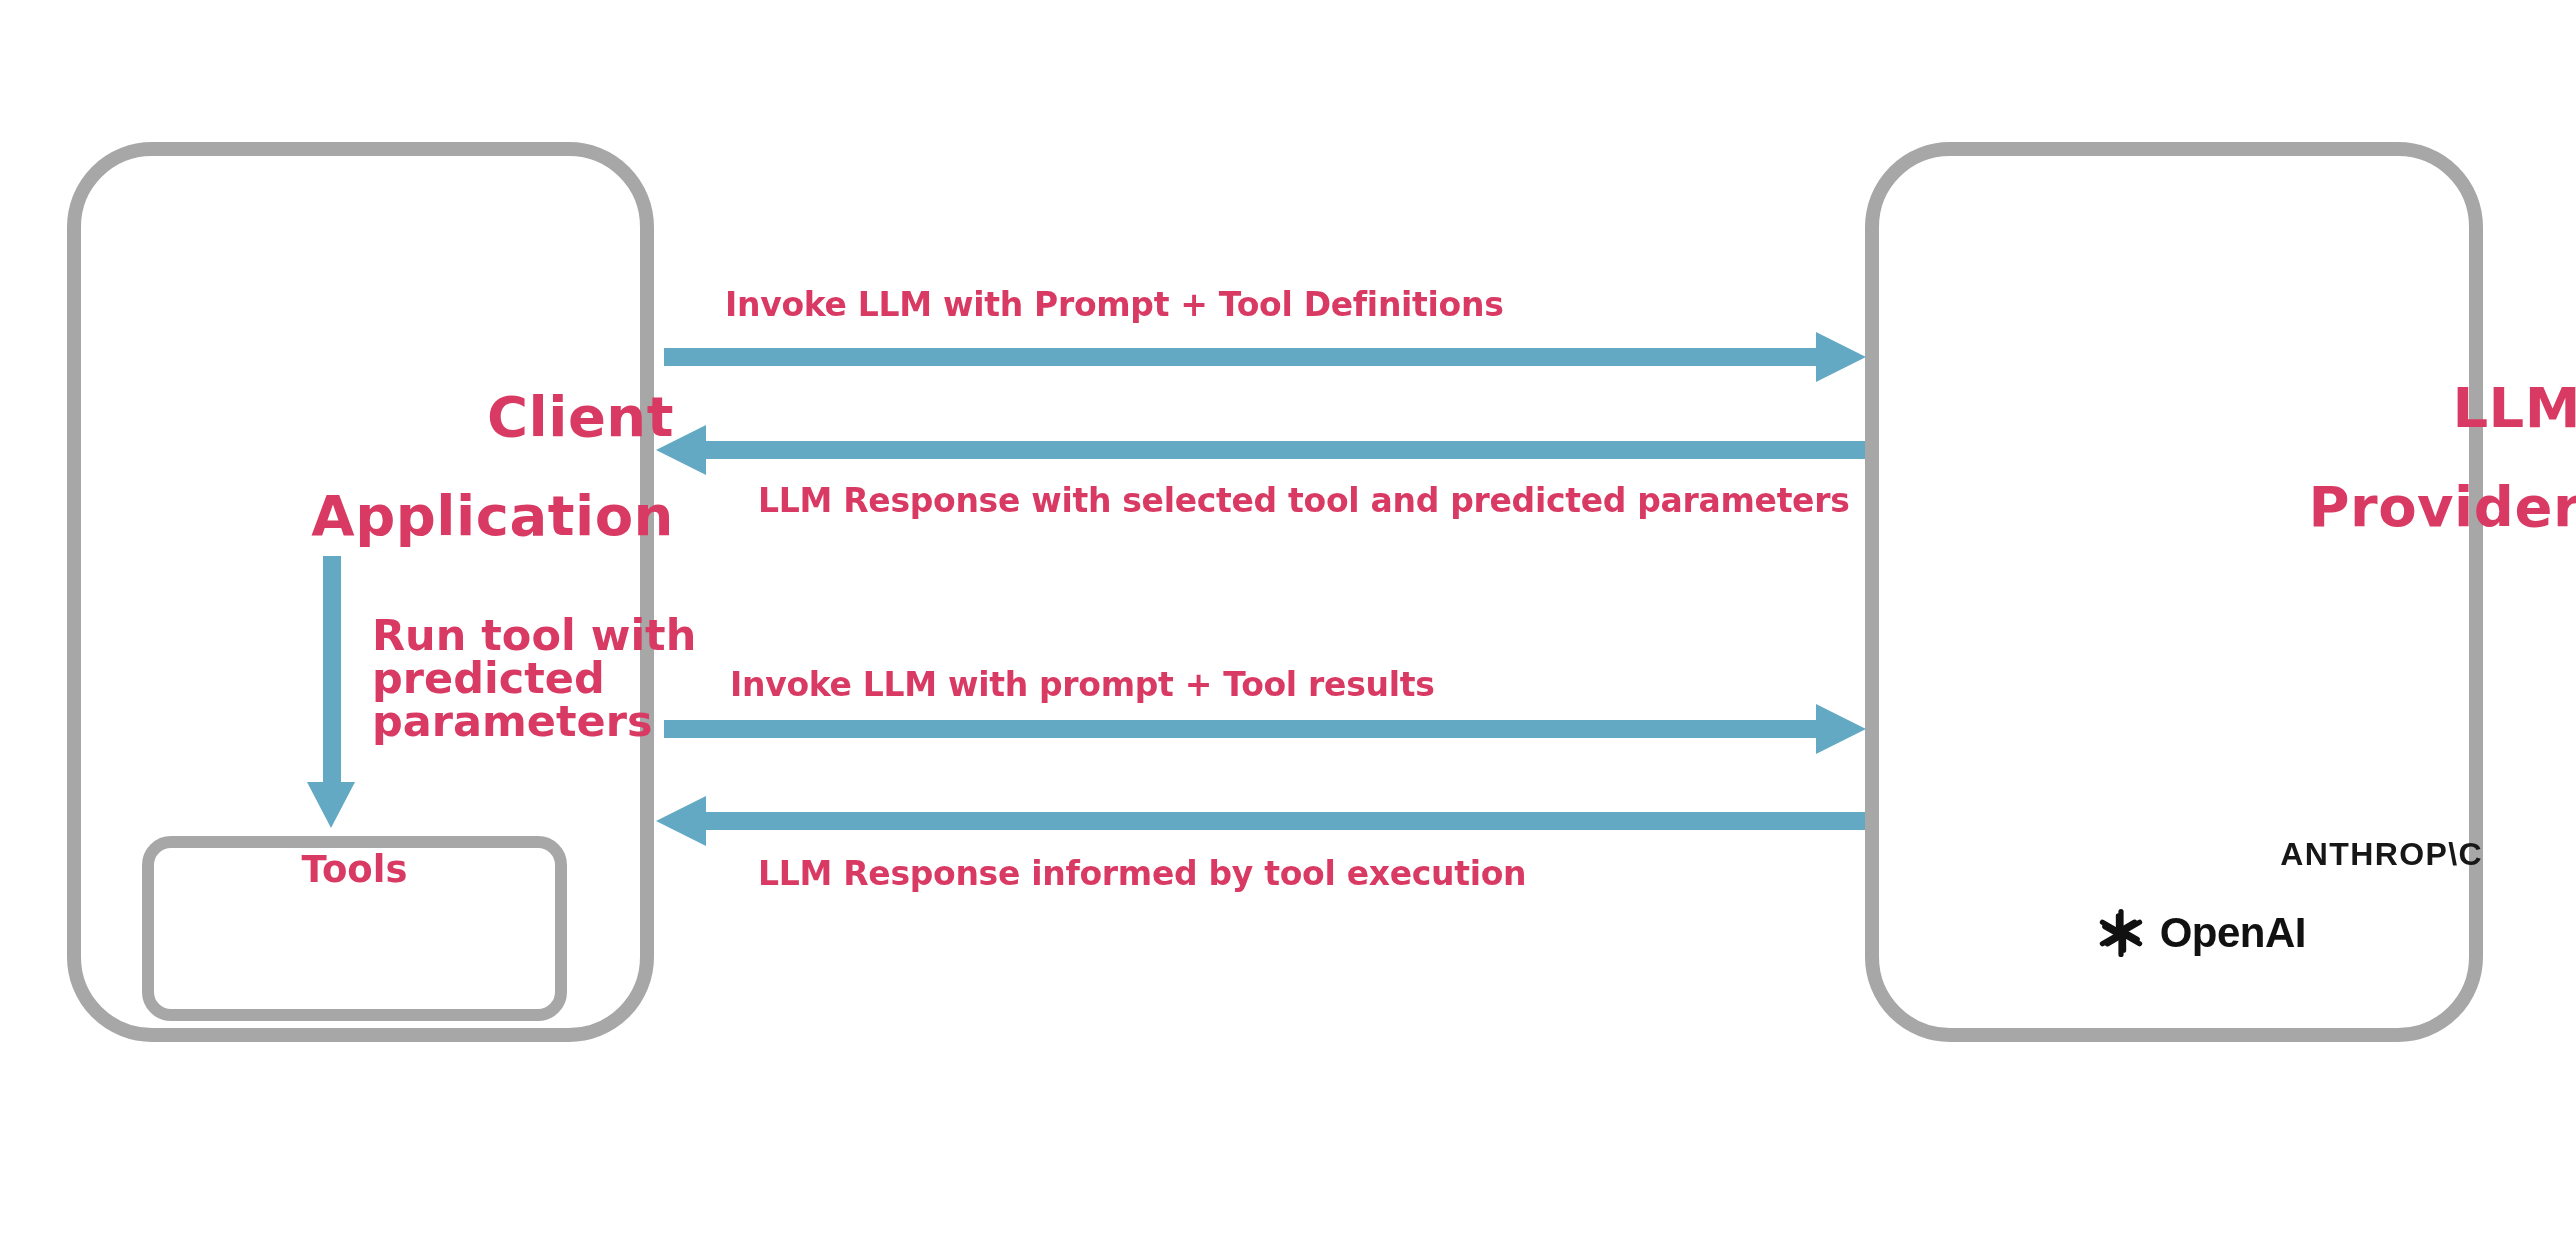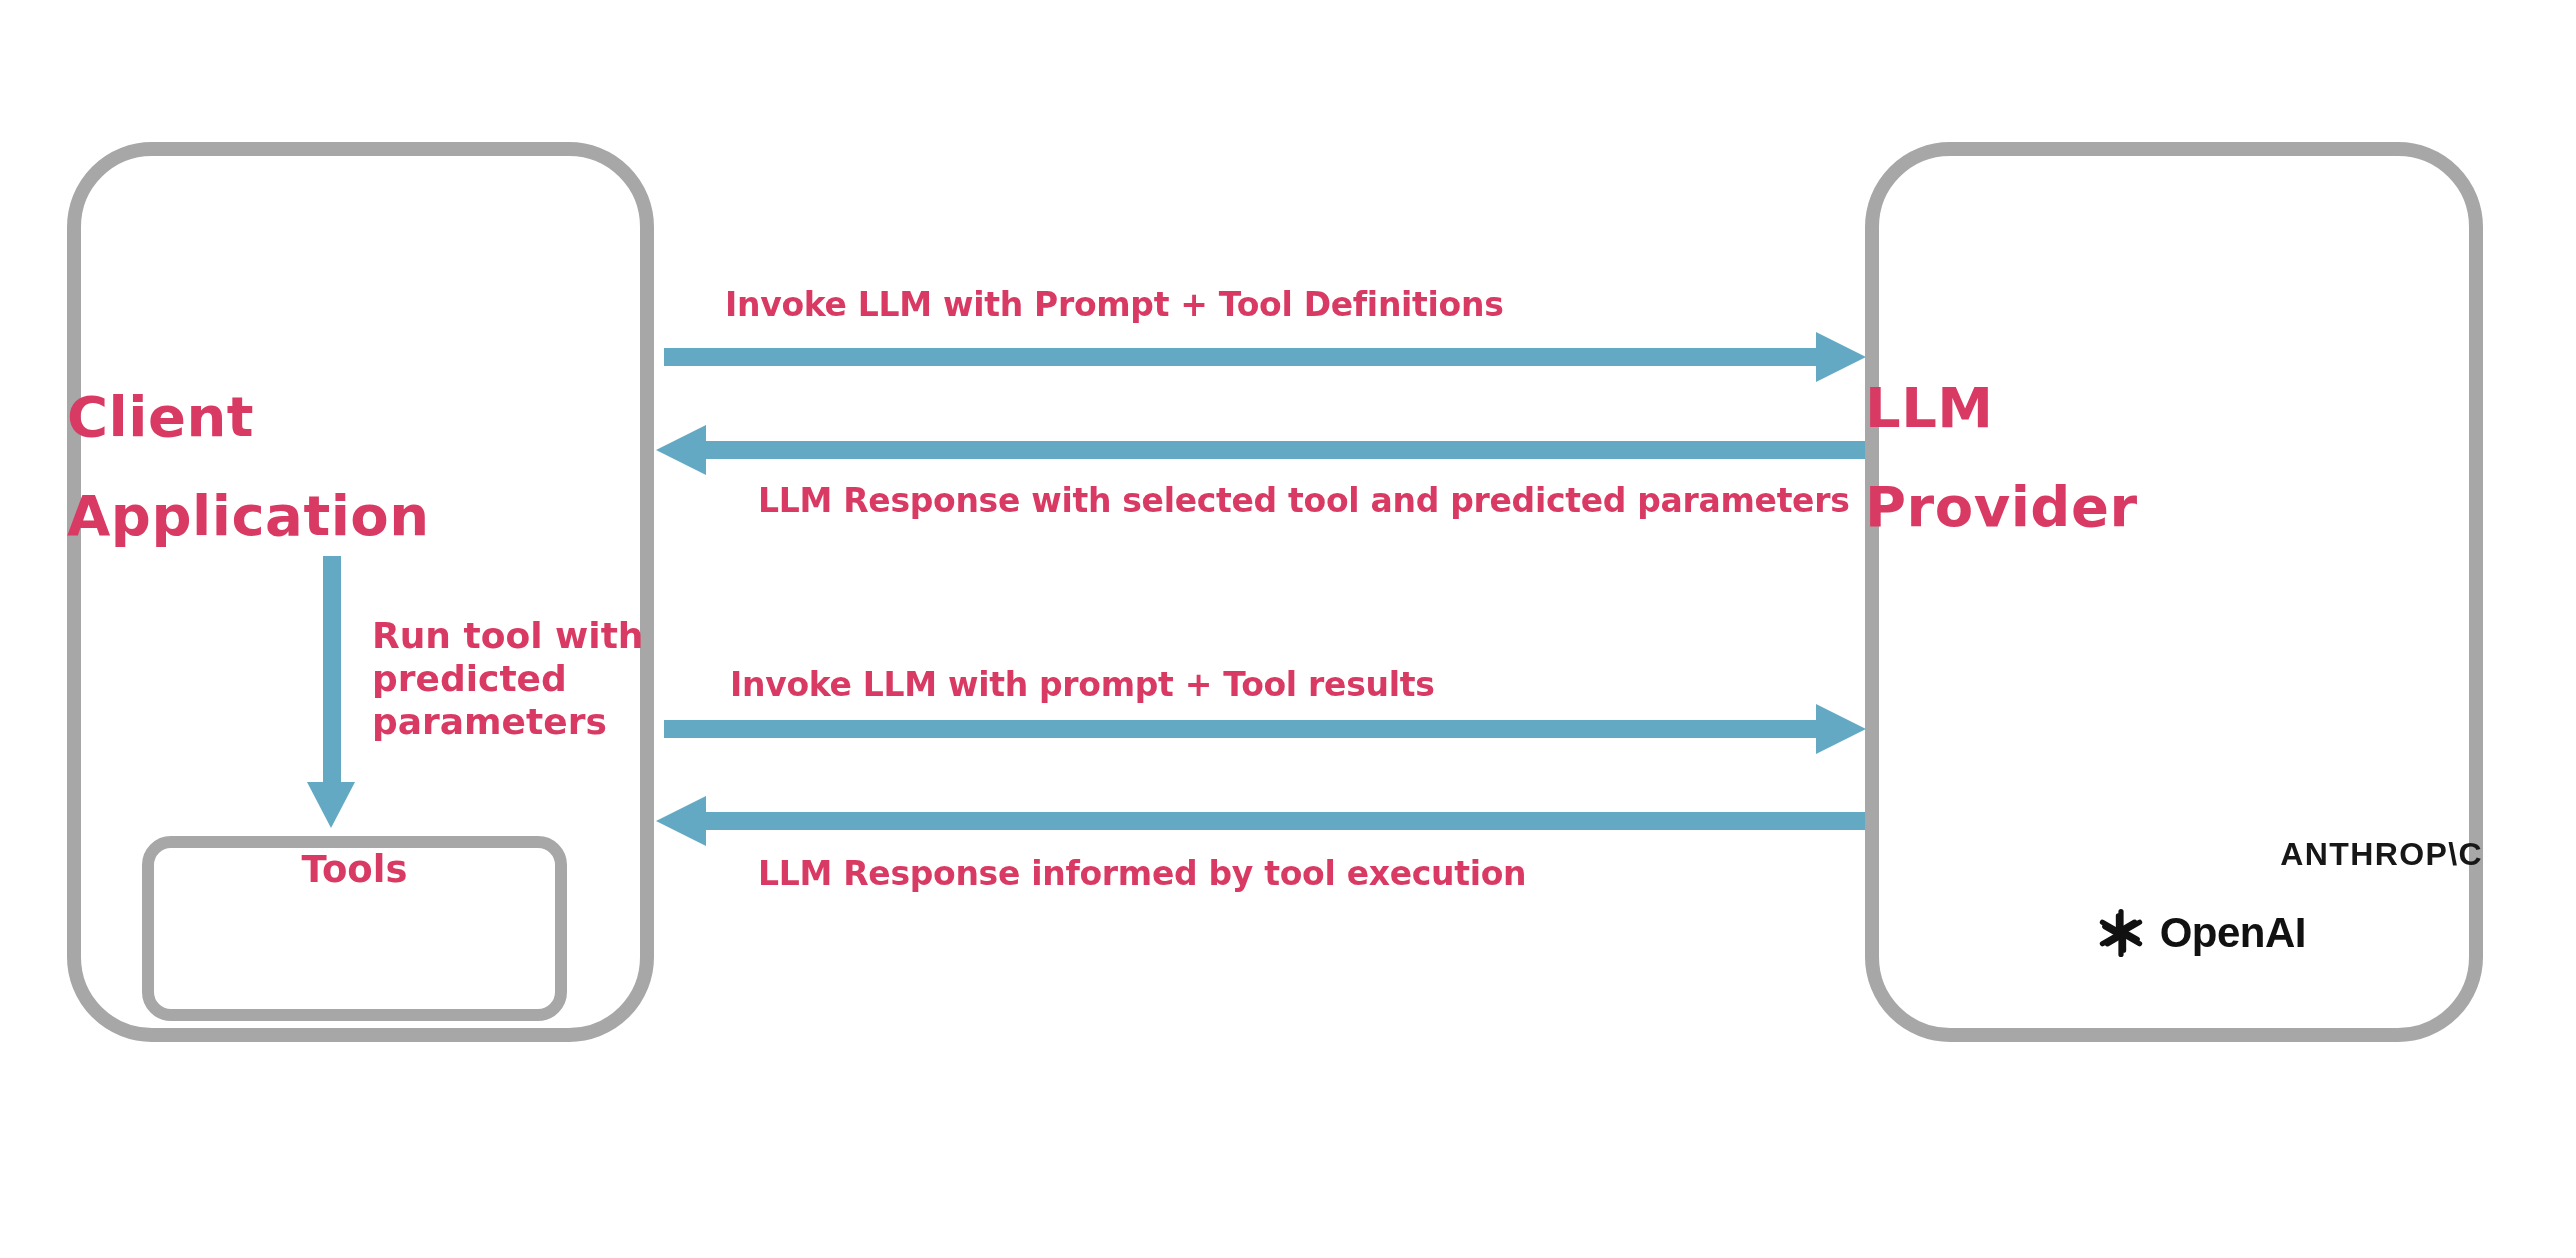--- a/index.html
+++ b/index.html
@@ -24,27 +24,28 @@
     box-sizing: border-box;
     border: 14.5px solid #a7a7a7;
     border-radius: 85px;
     background: #ffffff;
   }
   #client-box { left: 67px;  top: 142px; width: 587px; height: 900px; }
   #llm-box    { left: 1865px; top: 142px; width: 618px; height: 900px; }
 
   .box-title {
     position: absolute;
-    text-align: left;
+    text-align: right;
     color: #d93a63;
     font-weight: bold;
     font-size: 56px;
     line-height: 99px;
     letter-spacing: 0.5px;
     white-space: nowrap;
+    padding-left: 20px;
   }
   #client-title { left: 67px;  top: 367px; width: 587px; }
   #llm-title    { left: 1865px; top: 358px; width: 696px; }
 
   
   #tools-box {
     position: absolute;
     left: 142px; top: 836px;
     width: 425px; height: 185px;
     box-sizing: border-box;
@@ -126,21 +127,21 @@
   #label-1 { left: 725px; top: 285px; }
   #label-2 { left: 758px; top: 481px; }
   #label-3 { left: 730px; top: 665px; }
   #label-4 { left: 758px; top: 854px; }
 
   #run-tool-label {
     position: absolute;
     left: 372px; top: 614px;
     color: #d93a63;
     font-weight: bold;
-    font-size: 36px;
+    font-size: 43px;
     line-height: 43px;
     white-space: nowrap;
   }
 
   
   #anthropic-logo {
     position: absolute;
     left: 1865px; top: 835px;
     width: 618px;
     text-align: right;

